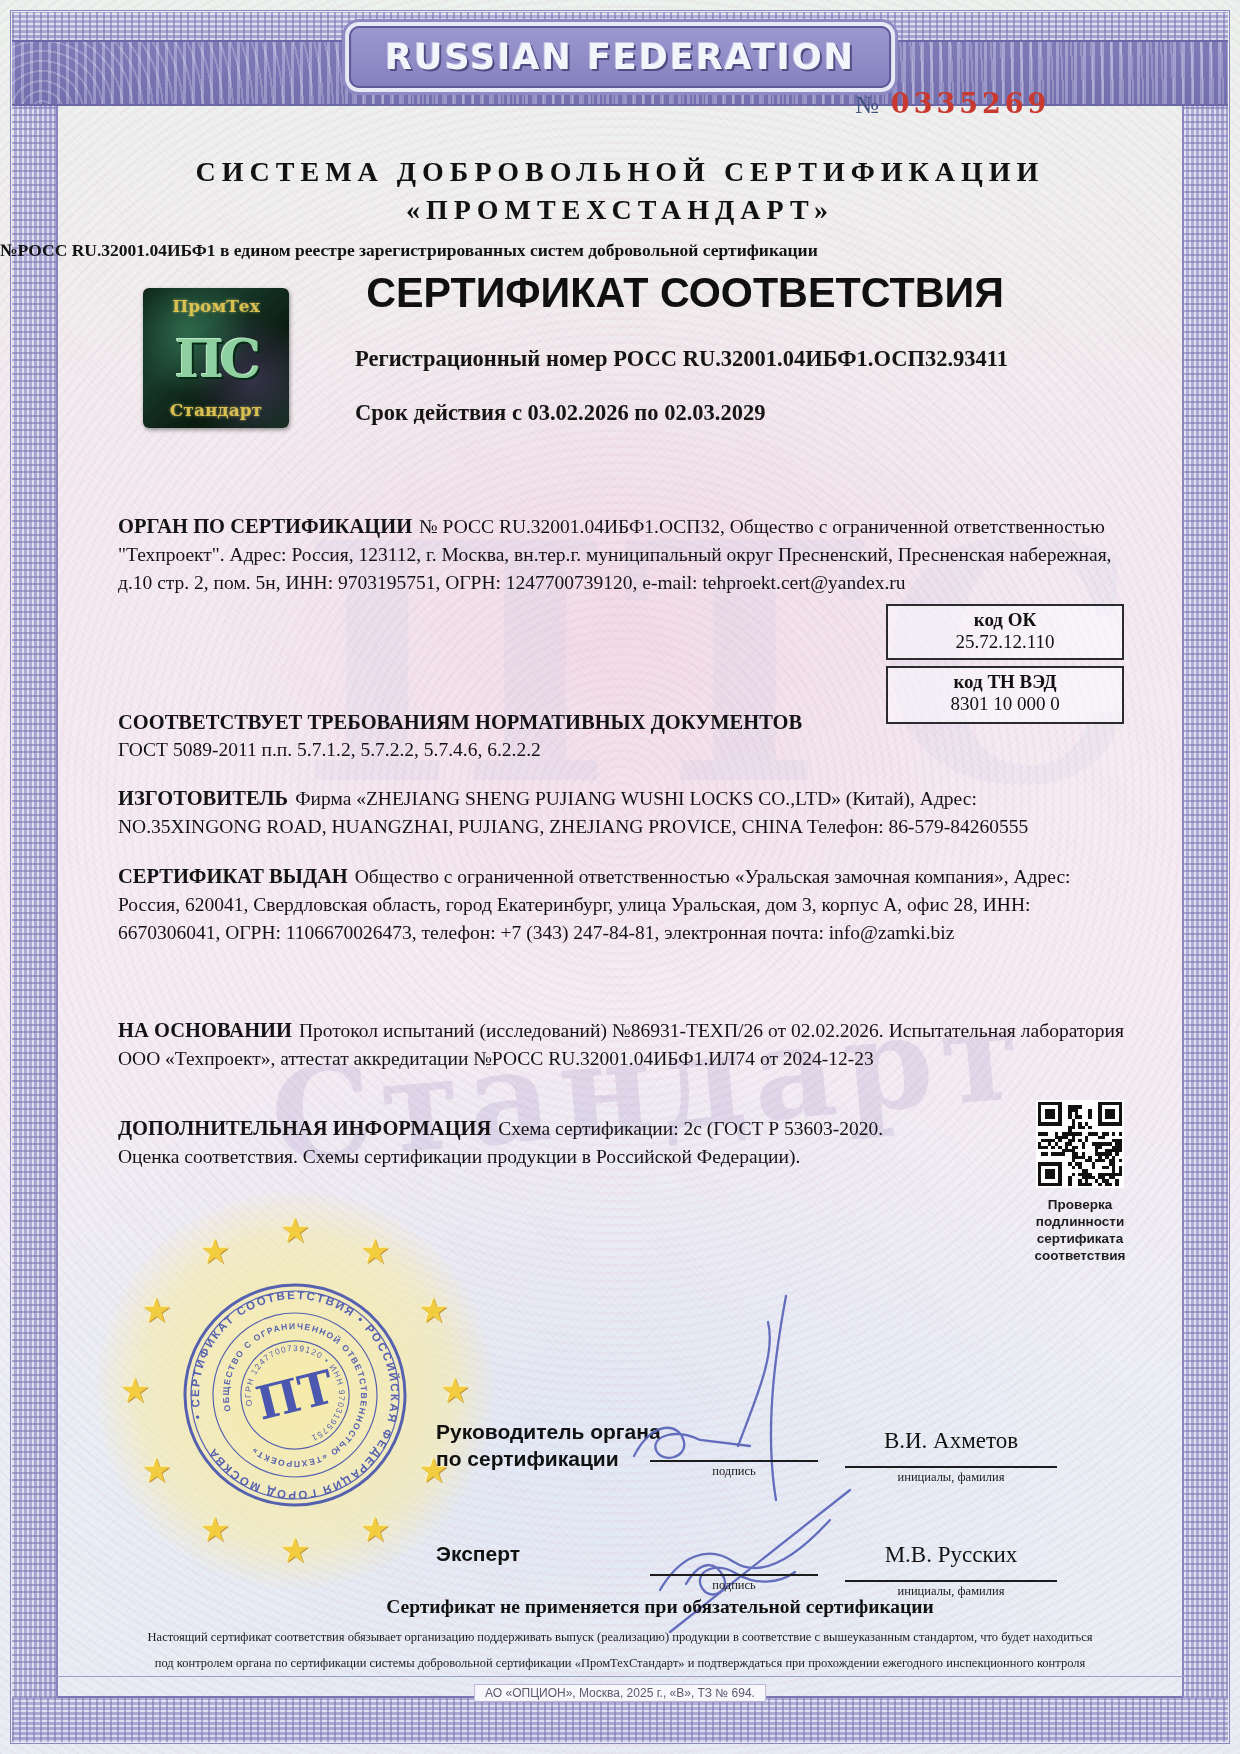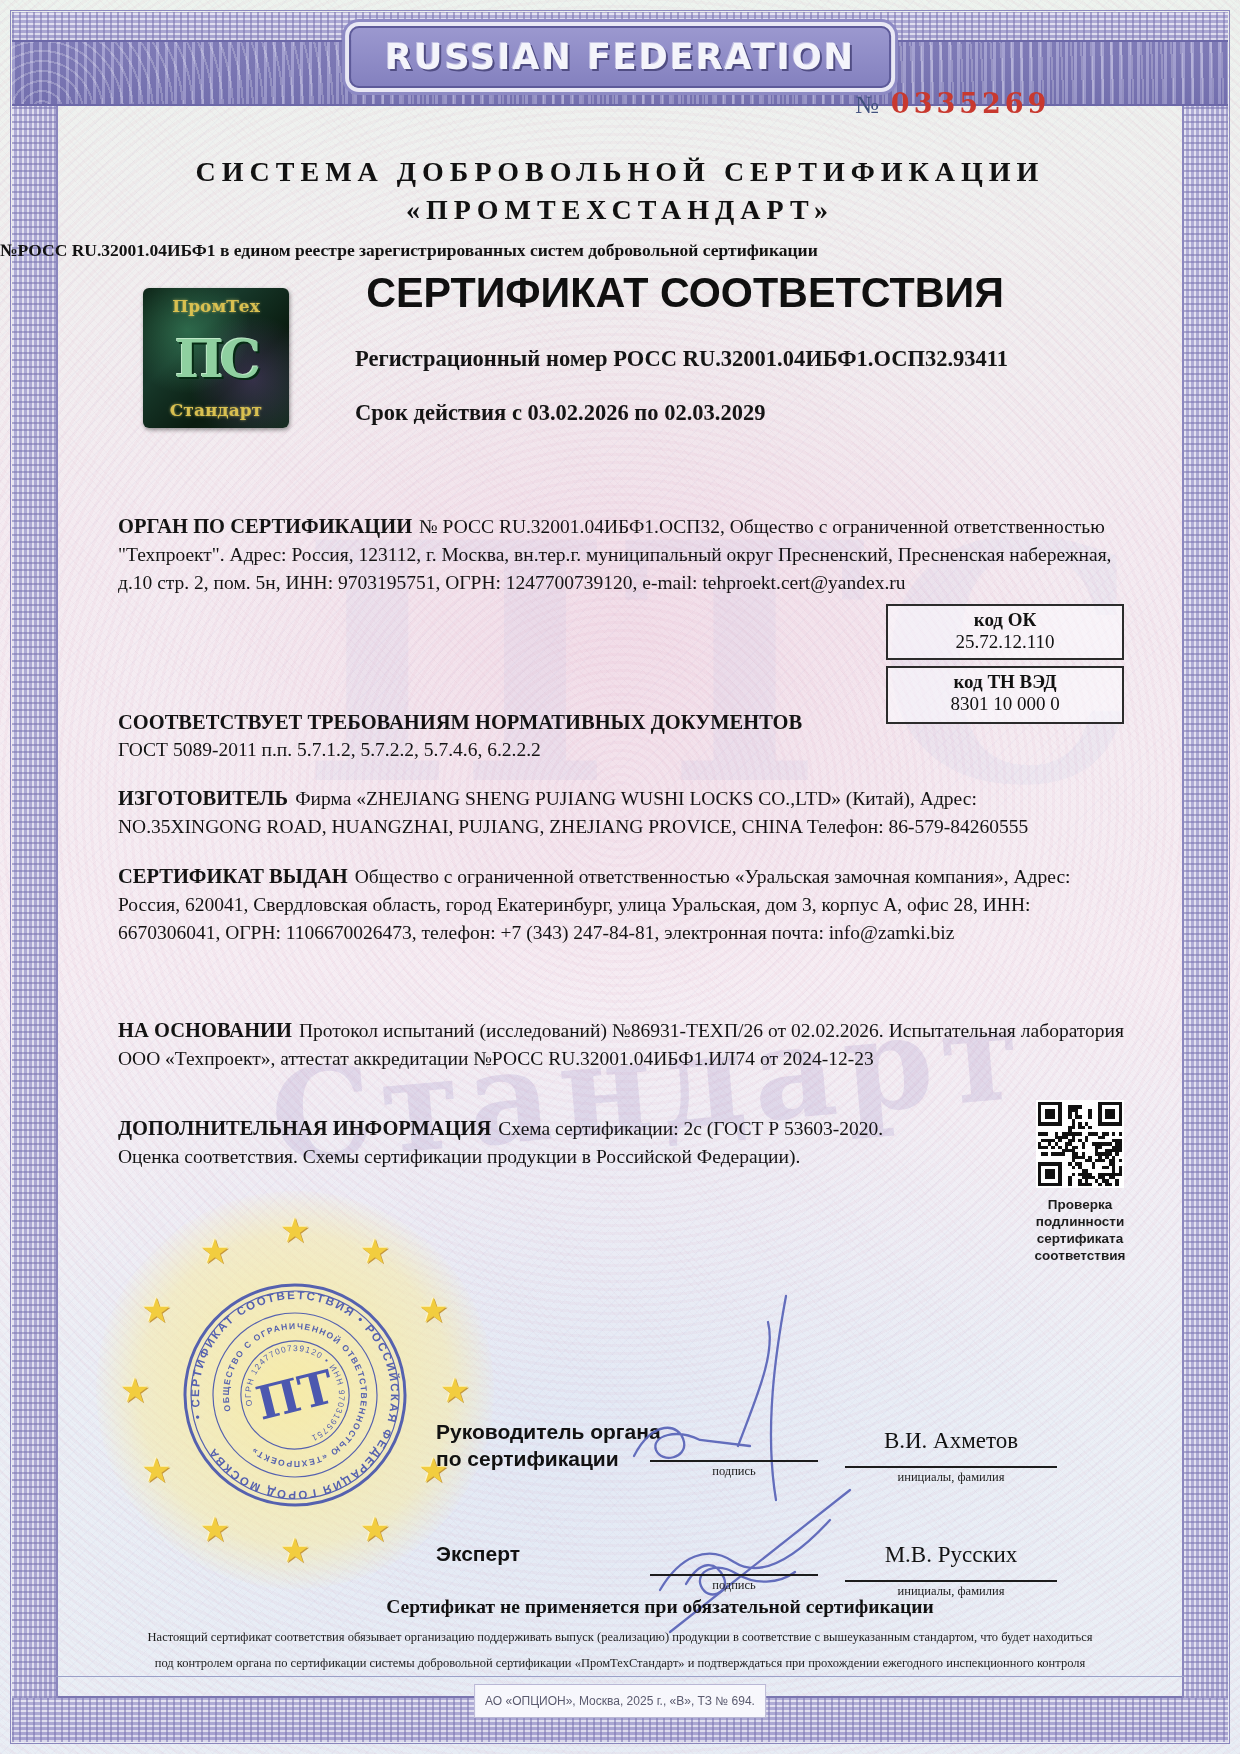--- a/index.html
+++ b/index.html
@@ -122,21 +122,21 @@
   .sigsvg{position:absolute;pointer-events:none;}
   .sv1{left:618px;top:1288px;}
   .sv2{left:600px;top:1472px;}
 
   
   .bold-note{top:1596px;left:0;width:100%;text-align:center;font-weight:bold;font-size:19.5px;color:#101010;padding-left:40px;}
   .fine{top:1624px;left:140px;width:960px;text-align:center;font-weight:normal;font-size:12.5px;line-height:26px;color:#1d1d1d;}
   .innerline{top:1676px;left:56px;right:56px;border-top:1.5px solid #9aa0c9;height:0;}
   .printinfo{top:1684px;left:50%;transform:translateX(-50%);
     font-family:"Liberation Sans",sans-serif;font-size:12px;color:#5a5a6e;background:#f7f7fc;
-    border:1px solid #b9b7d5;padding:9px 10px;white-space:nowrap;}
+    border:1px solid #b9b7d5;padding:1px 10px;white-space:nowrap;}
 </style>
 </head>
 <body>
 
 <div id="page">
 
   <div class="bframe"></div>
   <div class="bband bb-top"></div>
   <div class="bband bb-bottom"></div>
   <div class="bband vert bb-left"></div>

